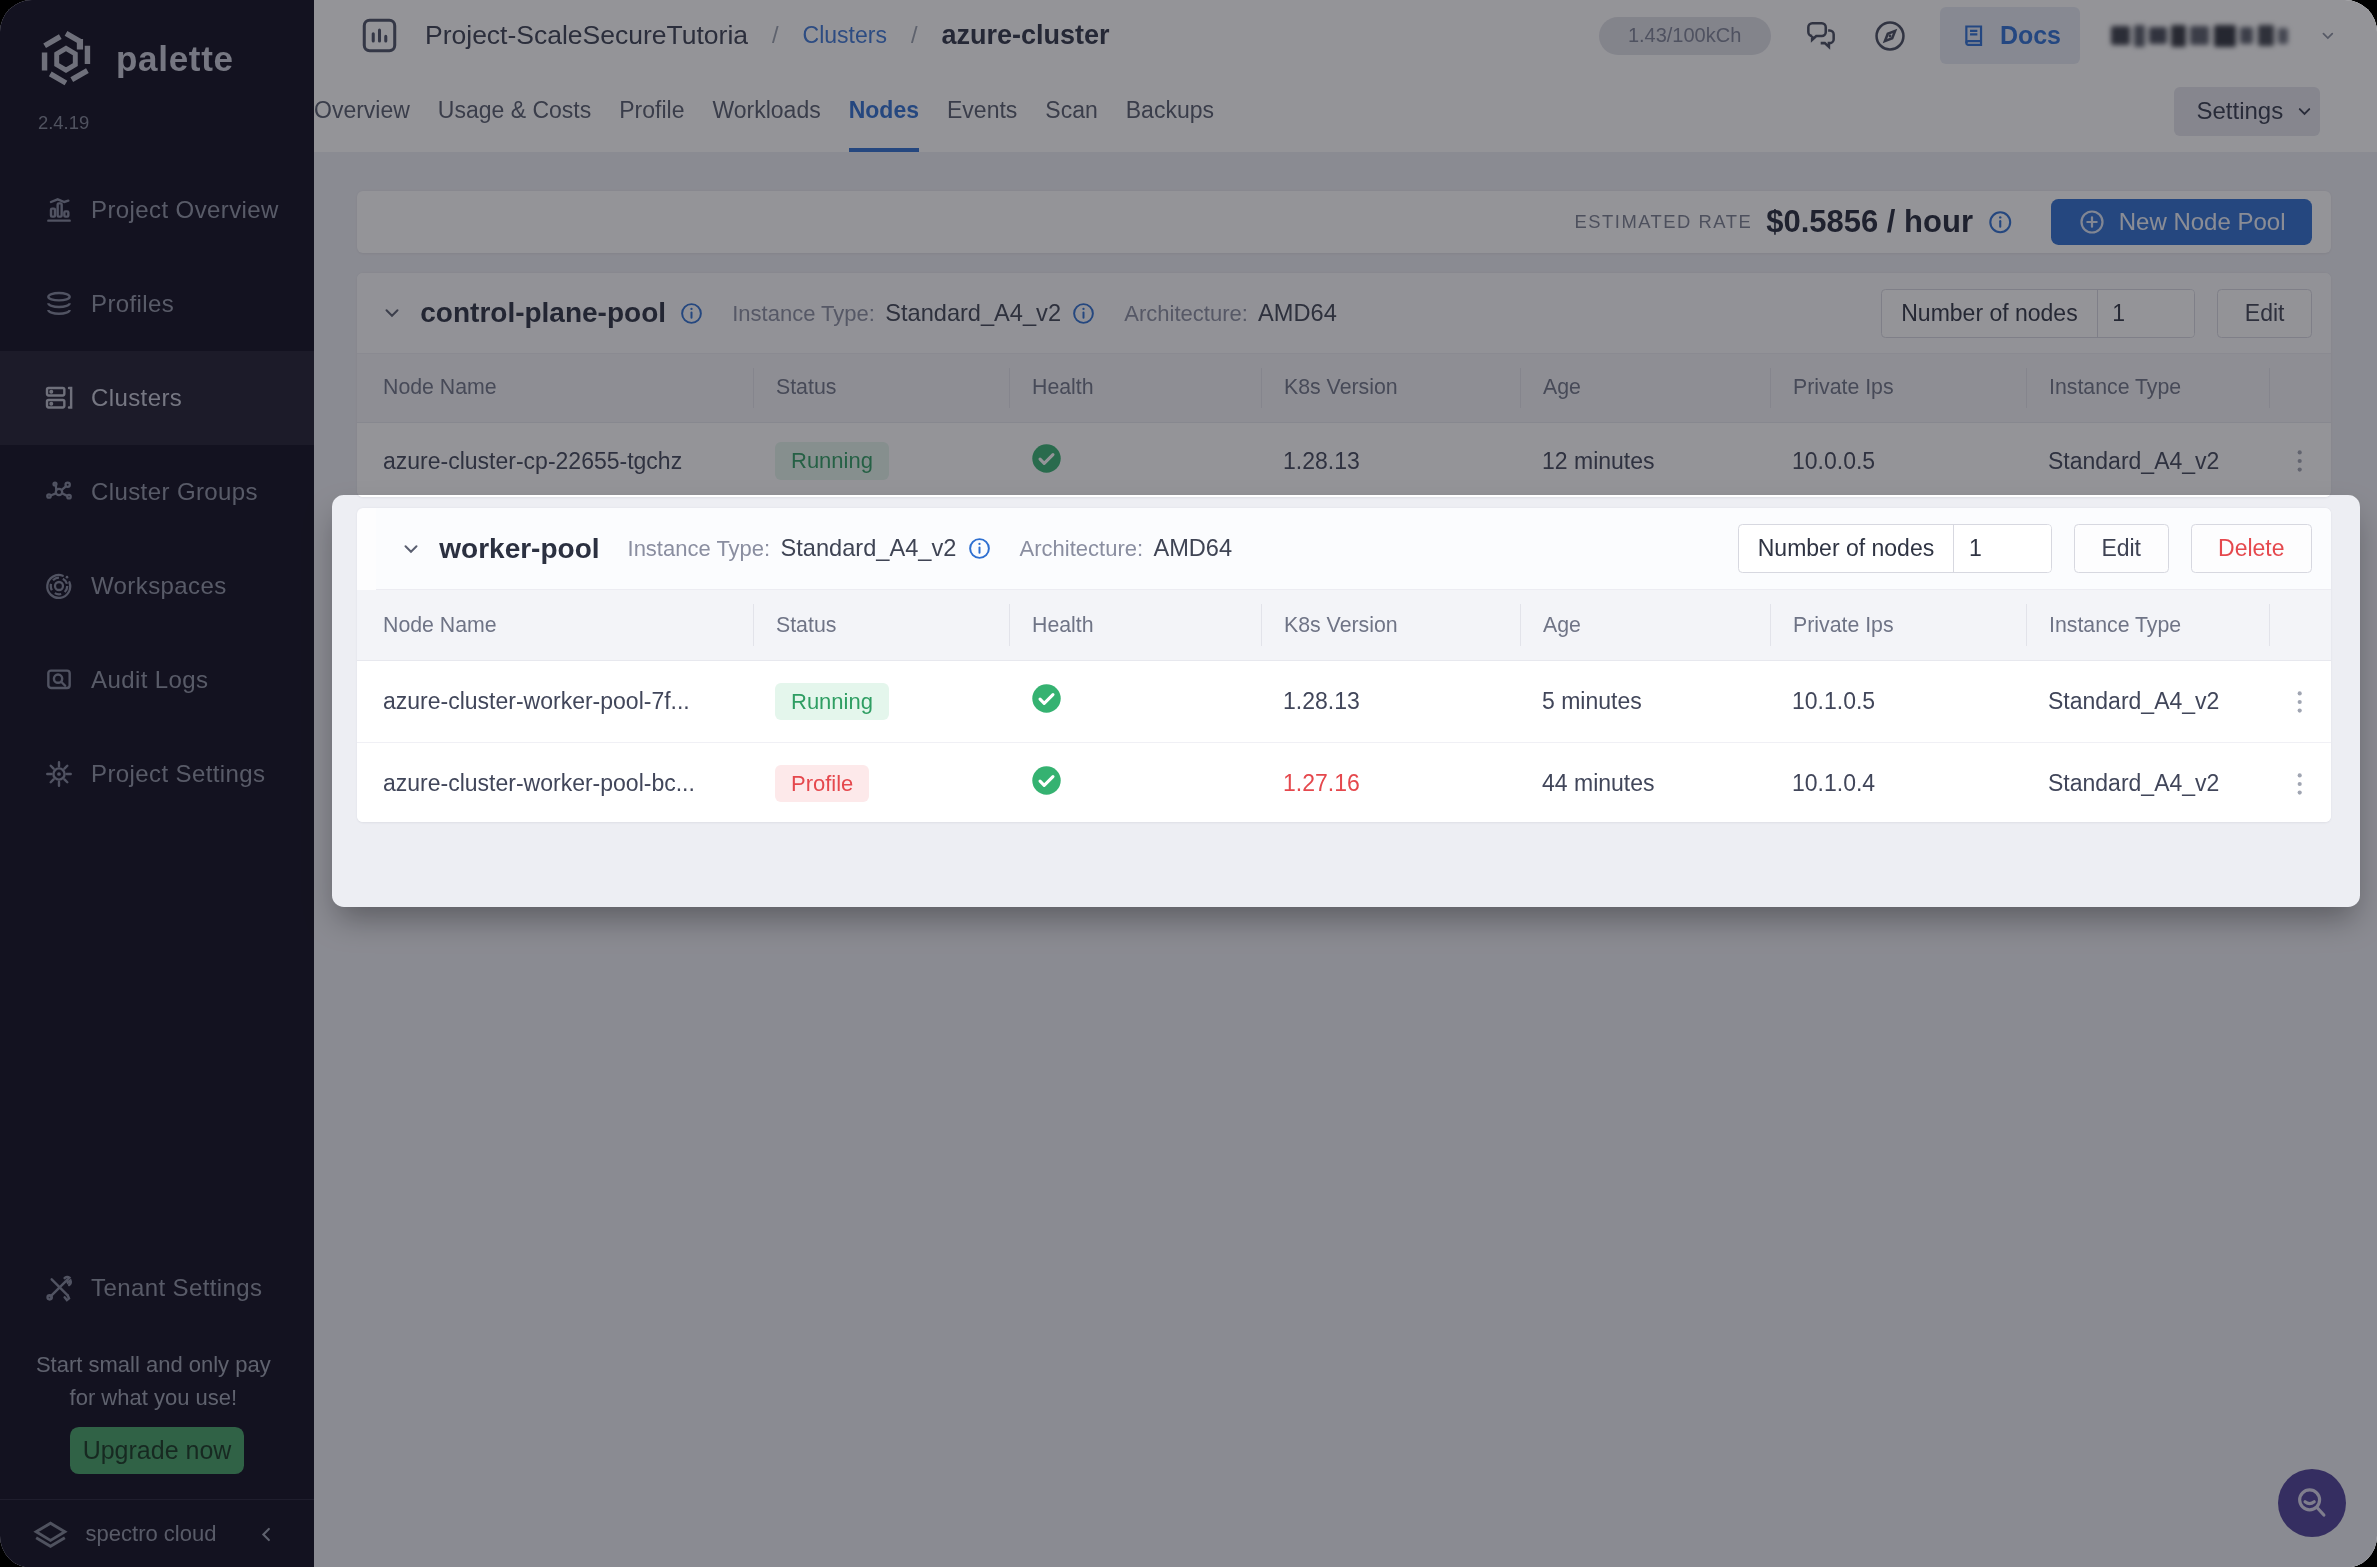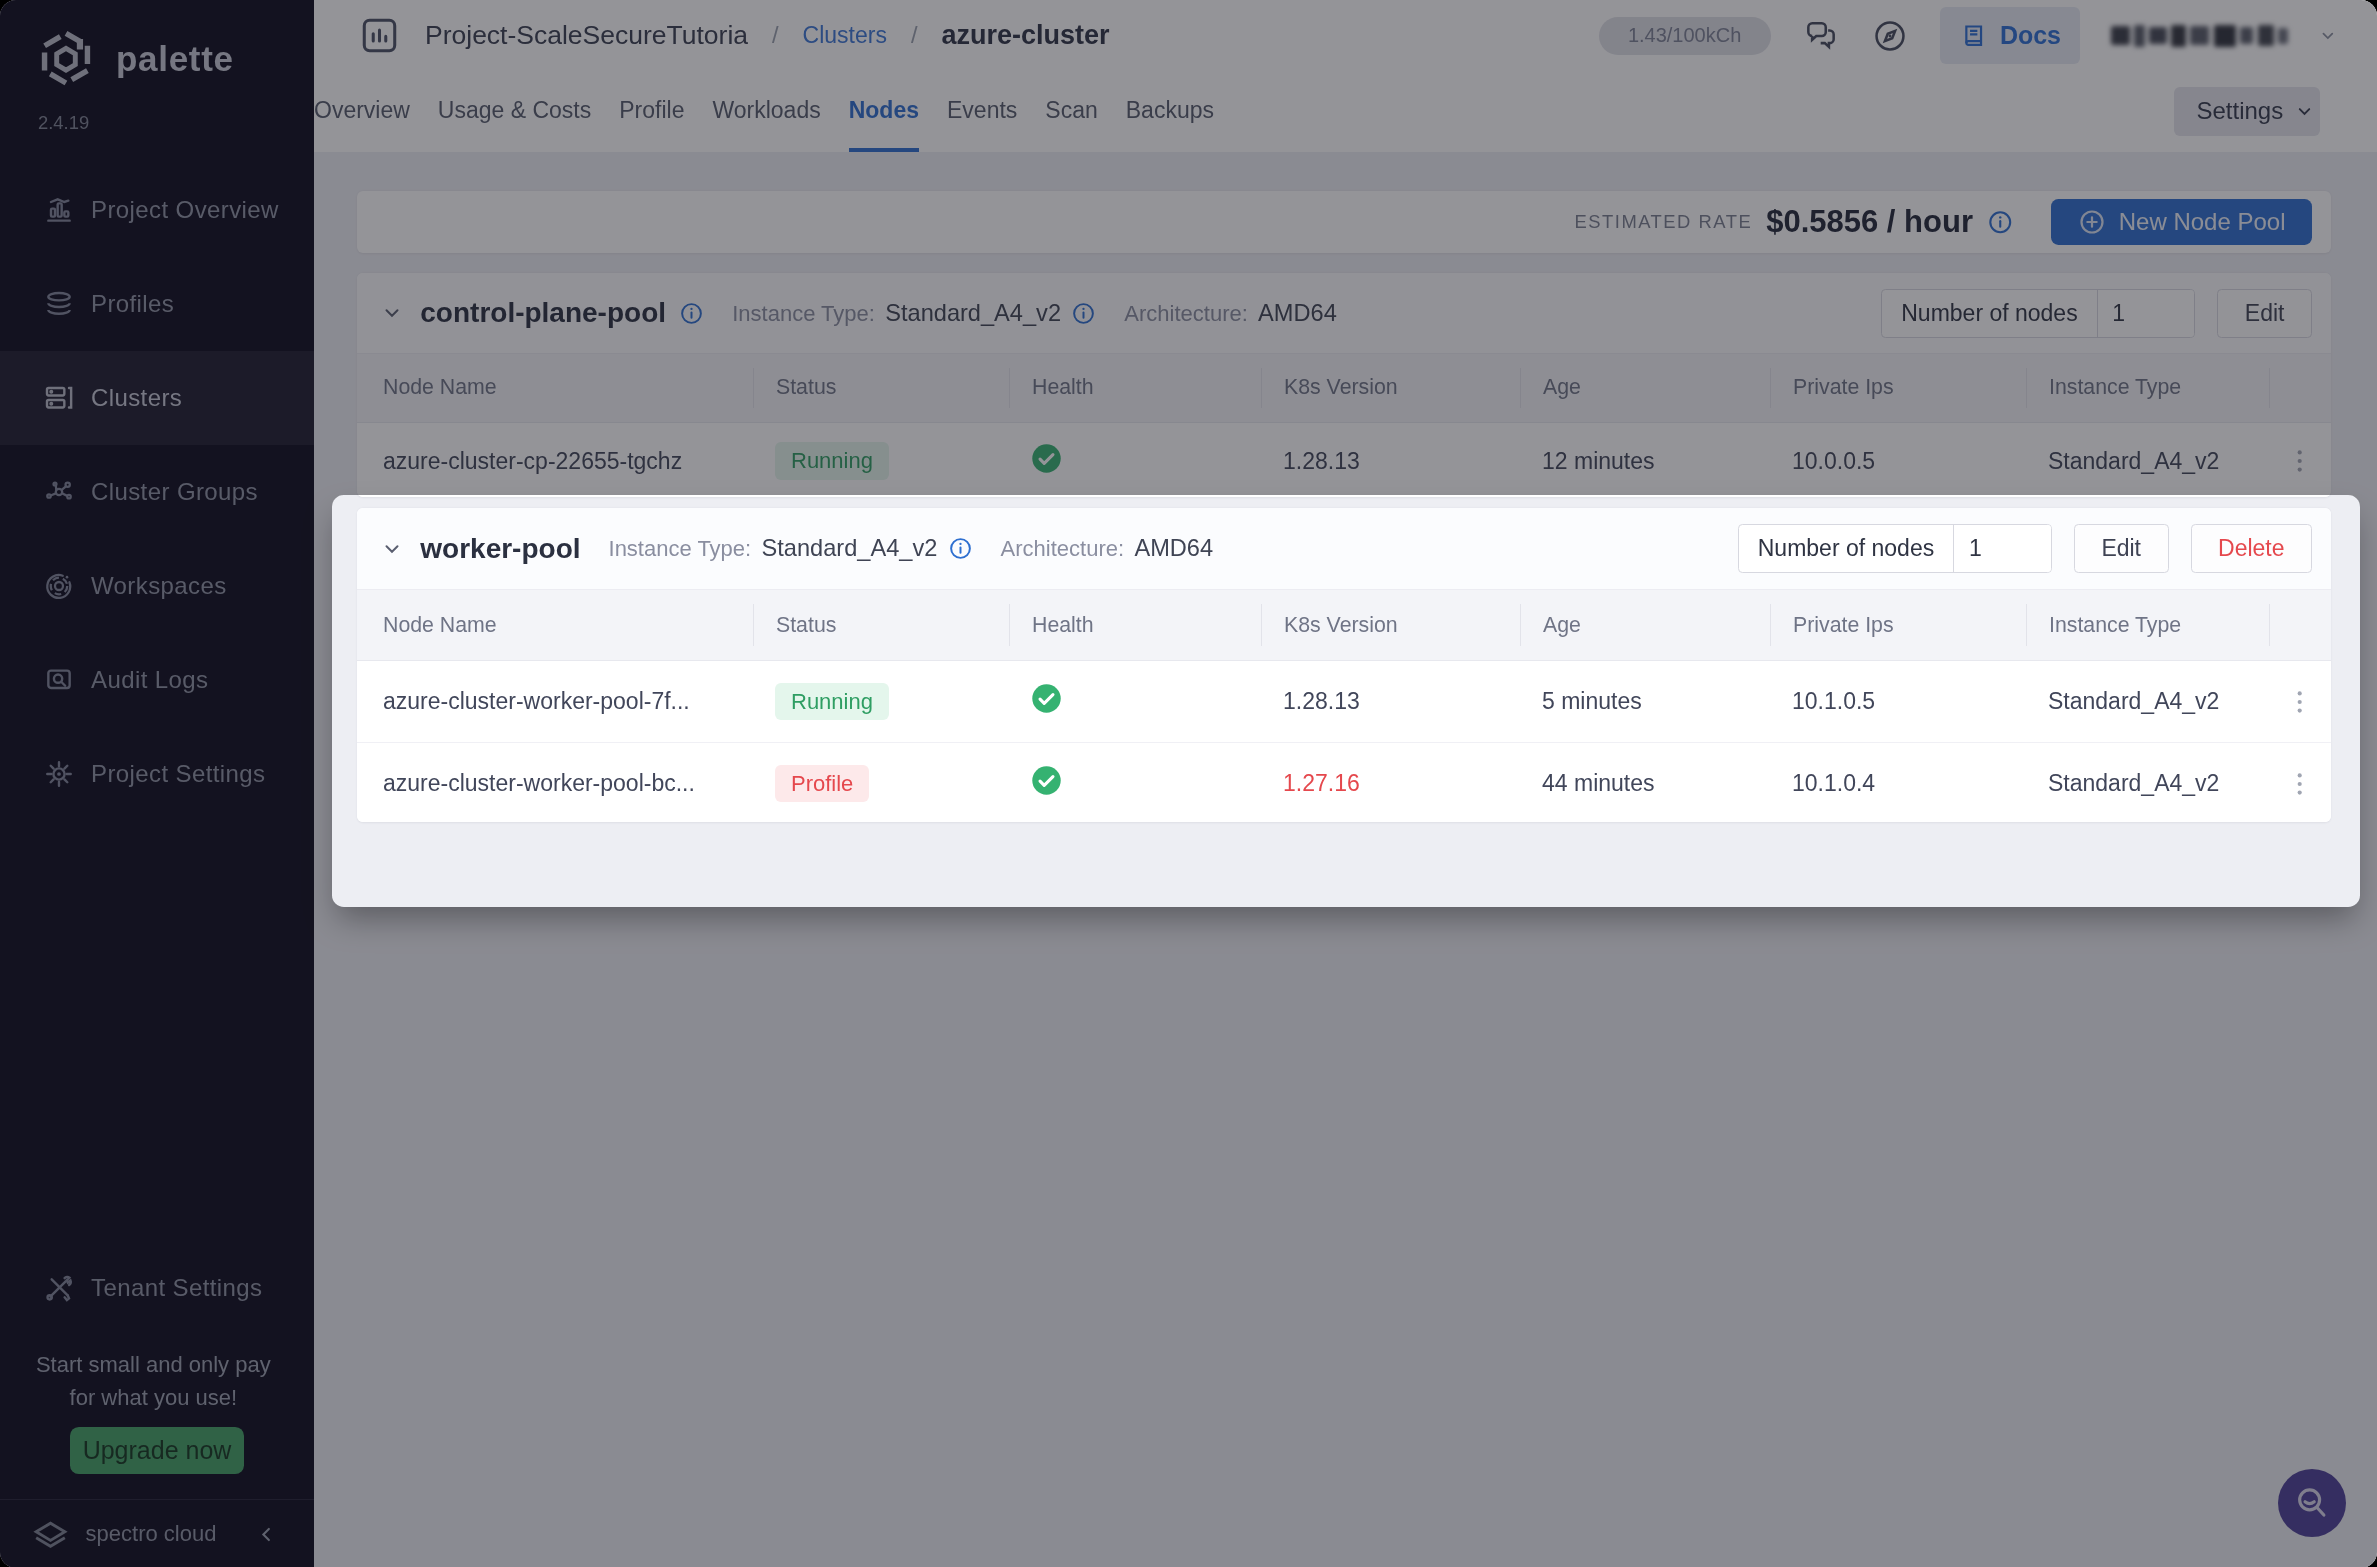--- a/index.html
+++ b/index.html
@@ -1,18 +1,18 @@
 <!DOCTYPE html>
 <html style="font-size:11.8px"><head>
 <meta charset="utf-8">
 <style>
   html,body{margin:0;padding:0;background:#000;}
   body{width:2377px;height:1568px;position:relative;font-family:"Liberation Sans",sans-serif;
        -webkit-font-smoothing:antialiased;}
-  .app{position:absolute;inset:0;border-radius:16px;overflow:hidden;background:#edeef3;}
+  .app{position:absolute;inset:0;border-radius:32px;overflow:hidden;background:#edeef3;}
 
   
   .sidebar{position:absolute;left:0;top:0;bottom:0;width:314px;background:#0d0b1d;color:#8f93a4;}
   .logo-row{position:absolute;top:26.5px;left:35px;display:flex;align-items:center;gap:19px;}
   .logo-mark{width:62px;height:65px;color:#b9bcc8;}
   .logo-name{font-size:35px;font-weight:600;letter-spacing:0.7px;color:#c6c9d5;}
   .version{position:absolute;top:112px;left:38px;font-size:18.4px;color:#7e8293;}
   .nav{position:absolute;top:163px;left:0;right:0;}
   .nav-item{height:94px;display:flex;align-items:center;padding-left:43px;gap:16px;cursor:pointer;}
   .nav-item .ic{width:32px;height:32px;flex:0 0 32px;color:#80859a;}
@@ -75,21 +75,21 @@
   .nnp-btn{margin-left:23.6px;height:46px;padding:0 26.5px;background:#2e6fd0;border:none;border-radius:7.4px;
            color:#eef2fa;font-size:24px;display:flex;align-items:center;gap:13.2px;cursor:pointer;font-family:inherit;}
   .nnp-btn .ic{width:28px;height:28px;color:#dce5f5;}
 
   
   .pool-card{overflow:hidden;}
   .cp-card{top:121px;height:224px;}
   .wp-card{top:356px;height:314px;background:#fdfdfe;}
   .pool-head{display:flex;align-items:center;padding:0 19px 0 23.6px;background:#fbfcfe;border-bottom:0.7px solid #ececf2;}
   .cp-card .pool-head{height:80px;}
-  .wp-card .pool-head{height:81px;}
+  .wp-card .pool-head{height:81px;margin-left:19px;}
   .pool-chev{width:22px;height:22px;color:#5a5f70;cursor:pointer;flex:0 0 auto;}
   .pool-title{font-size:28px;font-weight:600;color:#2b3040;margin-left:17.7px;white-space:nowrap;}
   .meta{display:flex;align-items:baseline;gap:10.3px;margin-left:28px;white-space:nowrap;}
   .meta .k{font-size:22px;color:#8a8ea0;}
   .meta .v{font-size:23.6px;color:#3f4454;}
   .meta .info-ic{width:25px;height:25px;align-self:center;}
   .pool-title-info{width:25px;height:25px;color:#2e6fd0;margin-left:13.2px;align-self:center;flex:0 0 auto;}
   .pool-ctrl{margin-left:auto;display:flex;align-items:center;gap:22px;}
   .nodes-group{display:flex;align-items:stretch;height:47px;border:1.5px solid #d7d8e0;border-radius:4.4px;
                overflow:hidden;background:#fff;}

